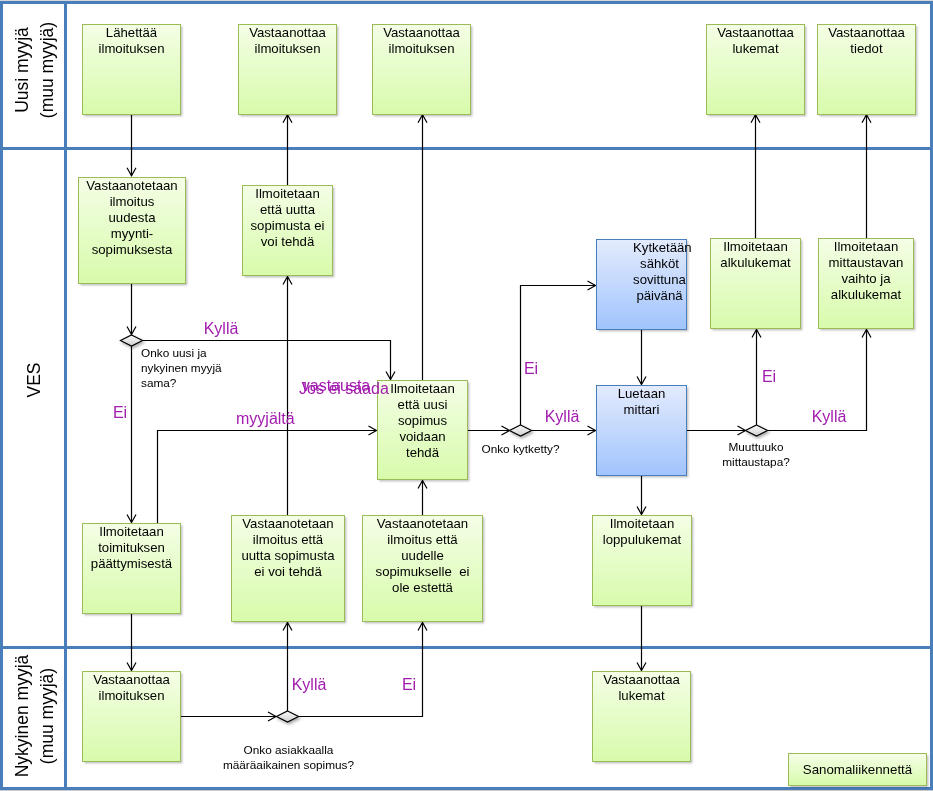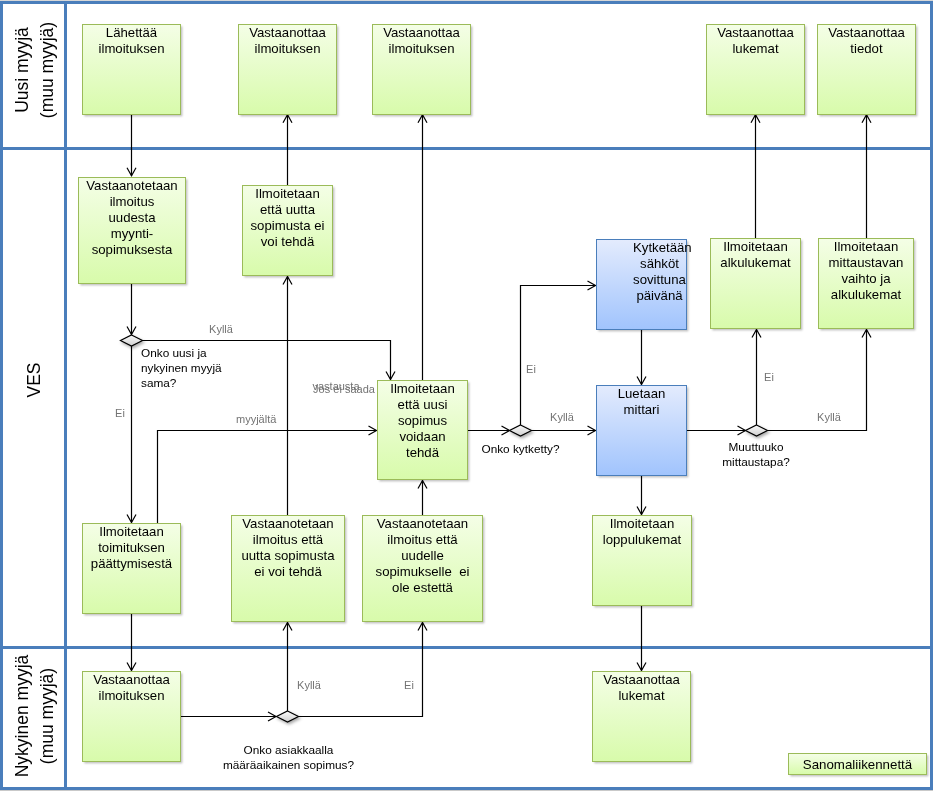--- a/index.html
+++ b/index.html
@@ -12,21 +12,21 @@
 .node{position:absolute;box-sizing:border-box;display:flex;justify-content:center;}
 .node-green{background:linear-gradient(to bottom,#F4FEE6 0%,#D8FBAB 100%);border:1px solid #9BBB59;
   box-shadow:1.6px 1.6px 2.2px rgba(0,0,0,0.27);}
 .node-blue{background:linear-gradient(to bottom,#E3EBFD 0%,#A1C4FD 100%);border:1px solid #4A7EBB;
   box-shadow:1.6px 1.6px 2.2px rgba(0,0,0,0.27);}
 .nt{text-align:center;font-size:13.2px;line-height:16px;color:#000;width:100%;}
 .nl{display:block;white-space:pre;}
 
 .dectext{position:absolute;font-size:11.8px;line-height:15px;color:#000;white-space:nowrap;}
 .dl{display:block;}
-.edgelabel{position:absolute;font-size:11px;line-height:14px;color:#737373;white-space:nowrap;}
+.edgelabel{position:absolute;font-size:16px;line-height:14px;color:#a21caf;white-space:nowrap;}
 
 .lanelabel{position:absolute;color:#000;font-size:17.5px;line-height:25px;
   white-space:pre;text-align:center;transform-origin:0 0;transform:rotate(-90deg);}
 
 .legendbox{position:absolute;box-sizing:border-box;display:flex;align-items:center;justify-content:center;
   background:linear-gradient(to bottom,#F4FEE6 0%,#D8FBAB 100%);border:1px solid #9BBB59;
   box-shadow:1.6px 1.6px 2.2px rgba(0,0,0,0.27);font-size:13.3px;color:#000;}
 </style>
 </head>
 <body>
@@ -316,15 +316,15 @@
 <div class="edgelabel" style="left:244px;top:382px;width:200px;text-align:center;">Jos ei saada</div>
 <div class="edgelabel" style="left:236px;top:379px;width:200px;text-align:center;">vastausta</div>
 <div class="edgelabel" style="left:236px;top:412px;width:200px;text-align:left;">myyjältä</div>
 <div class="edgelabel" style="left:481px;top:362px;width:100px;text-align:center;">Ei</div>
 <div class="edgelabel" style="left:512px;top:410px;width:100px;text-align:center;">Kyllä</div>
 <div class="edgelabel" style="left:719px;top:370px;width:100px;text-align:center;">Ei</div>
 <div class="edgelabel" style="left:779px;top:410px;width:100px;text-align:center;">Kyllä</div>
 <div class="edgelabel" style="left:259px;top:678px;width:100px;text-align:center;">Kyllä</div>
 <div class="edgelabel" style="left:359px;top:678px;width:100px;text-align:center;">Ei</div>
 
-<div class="legendbox" style="left:788px;top:753px;width:139px;height:22px;text-align:right;">Sanomaliikennettä</div>
+<div class="legendbox" style="left:788px;top:753px;width:139px;height:33px;text-align:right;">Sanomaliikennettä</div>
 
 </div>
 
 </body></html>

